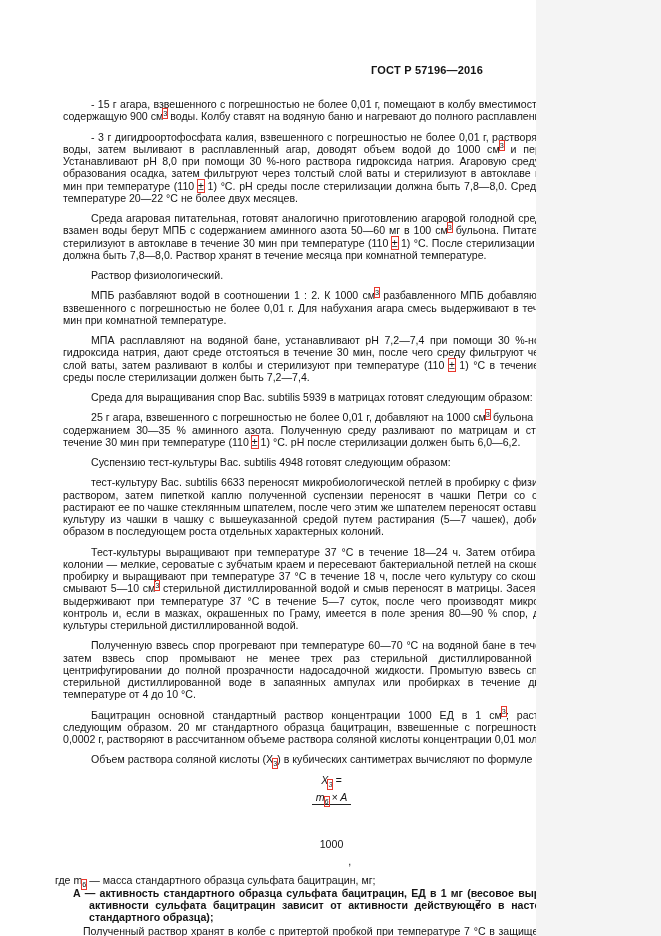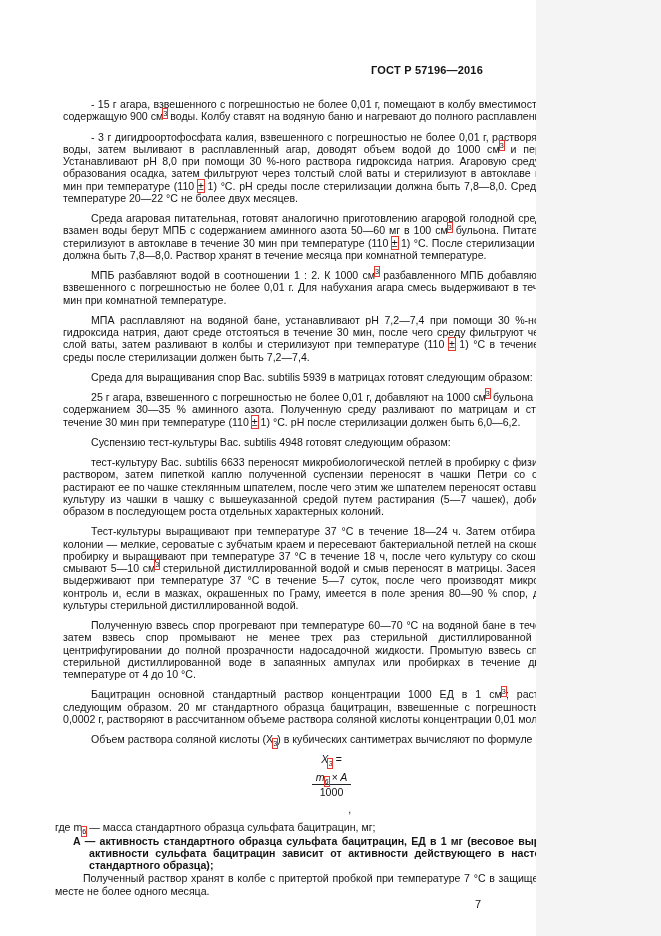--- a/index.html
+++ b/index.html
@@ -44,21 +44,21 @@
     text-align: center;
     text-indent: 0;
   }
   .formula-eq {
     display: inline-flex;
     align-items: center;
     gap: 5px;
     font-style: italic;
     flex-direction: column;
   }
-  .frac { display: inline-flex; flex-direction: column; align-items: center; }
+  .frac { display: inline-flex; flex-direction: column; align-items: center; gap: 32px; }
   .frac .num { display: block; padding: 0 4px 1px; border-bottom: 1px solid #222; }
   .frac .den { display: block; padding-top: 1px; font-style: normal; }
   .formula-comma { align-self: flex-end; font-style: normal; }
   .formula-num-label {
     position: absolute;
     right: 0; top: 50%;
     transform: translateY(-50%);
     font-style: normal;
   }
   .page-footer {
@@ -71,20 +71,21 @@
 <body>
 
 <div class="page">
 
   <div class="doc-header">ГОСТ Р 57196—2016</div>
 
   <div class="doc-body">
     <p class="para">- 15 г агара, взвешенного с погрешностью не более 0,01 г, помещают в колбу вместимостью 1000 см<sup class="sp">3</sup>, содержащую 900 см<sup class="sp">3</sup> воды. Колбу ставят на водяную баню и нагревают до полного расплавления агара;</p>
     <p class="para">- 3 г дигидроортофосфата калия, взвешенного с погрешностью не более 0,01 г, растворяют в 100 см<sup class="sp">3</sup> воды, затем выливают в расплавленный агар, доводят объем водой до 1000 см<sup class="sp">3</sup> и перемешивают. Устанавливают pH 8,0 при помощи 30 %-ного раствора гидроксида натрия. Агаровую среду кипятят до образования осадка, затем фильтруют через толстый слой ваты и стерилизуют в автоклаве в течение 30 мин при температуре (110 <span class="rbox">±</span> 1) °С. pH среды после стерилизации должна быть 7,8—8,0. Среду хранят при температуре 20—22 °С не более двух месяцев.</p>
     <p class="para">Среда агаровая питательная, готовят аналогично приготовлению агаровой голодной среды, при этом взамен воды берут МПБ с содержанием аминного азота 50—60 мг в 100 см<sup class="sp">3</sup> бульона. Питательную среду стерилизуют в автоклаве в течение 30 мин при температуре (110 <span class="rbox">±</span> 1) °С. После стерилизации pH раствора должна быть 7,8—8,0. Раствор хранят в течение месяца при комнатной температуре.</p>
+    <p class="para">Раствор физиологический.</p>
     <p class="para">МПБ разбавляют водой в соотношении 1 : 2. К 1000 см<sup class="sp">3</sup> разбавленного МПБ добавляют 20 г агара, взвешенного с погрешностью не более 0,01 г. Для набухания агара смесь выдерживают в течение 40—60 мин при комнатной температуре.</p>
     <p class="para">МПА расплавляют на водяной бане, устанавливают pH 7,2—7,4 при помощи 30 %-ного раствора гидроксида натрия, дают среде отстояться в течение 30 мин, после чего среду фильтруют через толстый слой ваты, затем разливают в колбы и стерилизуют при температуре (110 <span class="rbox">±</span> 1) °С в течение 30 мин. pH среды после стерилизации должен быть 7,2—7,4.</p>
     <p class="para">Среда для выращивания спор Bac. subtilis 5939 в матрицах готовят следующим образом:</p>
     <p class="para">25 г агара, взвешенного с погрешностью не более 0,01 г, добавляют на 1000 см<sup class="sp">3</sup> бульона Хоттингера с содержанием 30—35 % аминного азота. Полученную среду разливают по матрицам и стерилизуют в течение 30 мин при температуре (110 <span class="rbox">±</span> 1) °С. pH после стерилизации должен быть 6,0—6,2.</p>
     <p class="para">Суспензию тест-культуры Bac. subtilis 4948 готовят следующим образом:</p>
     <p class="para">тест-культуру Bac. subtilis 6633 переносят микробиологической петлей в пробирку с физиологическим раствором, затем пипеткой каплю полученной суспензии переносят в чашки Петри со средой МПА, растирают ее по чашке стеклянным шпателем, после чего этим же шпателем переносят оставшуюся на нем культуру из чашки в чашку с вышеуказанной средой путем растирания (5—7 чашек), добиваясь таким образом в последующем роста отдельных характерных колоний.</p>
     <p class="para">Тест-культуры выращивают при температуре 37 °С в течение 18—24 ч. Затем отбирают типичные колонии — мелкие, сероватые с зубчатым краем и пересевают бактериальной петлей на скошенный МПА в пробирку и выращивают при температуре 37 °С в течение 18 ч, после чего культуру со скошенного агара смывают 5—10 см<sup class="sp">3</sup> стерильной дистиллированной водой и смыв переносят в матрицы. Засеянный матрац выдерживают при температуре 37 °С в течение 5—7 суток, после чего производят микроскопический контроль и, если в мазках, окрашенных по Граму, имеется в поле зрения 80—90 % спор, делают смыв культуры стерильной дистиллированной водой.</p>
     <p class="para">Полученную взвесь спор прогревают при температуре 60—70 °С на водяной бане в течение 30 мин, затем взвесь спор промывают не менее трех раз стерильной дистиллированной водой при центрифугировании до полной прозрачности надосадочной жидкости. Промытую взвесь спор хранят в стерильной дистиллированной воде в запаянных ампулах или пробирках в течение двух лет при температуре от 4 до 10 °С.</p>
     <p class="para">Бацитрацин основной стандартный раствор концентрации 1000 ЕД в 1 см<sup class="sp">3</sup>; раствор готовят следующим образом. 20 мг стандартного образца бацитрацин, взвешенные с погрешностью не более 0,0002 г, растворяют в рассчитанном объеме раствора соляной кислоты концентрации 0,01 моль/дм<sup class="sp">3</sup>.</p>
     <p class="para">Объем раствора соляной кислоты (X<sub class="sb">3</sub>) в кубических сантиметрах вычисляют по формуле 3:</p>

